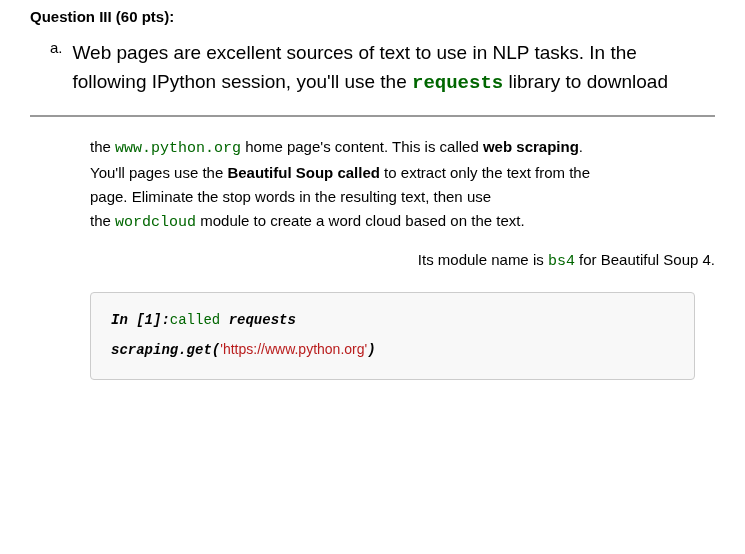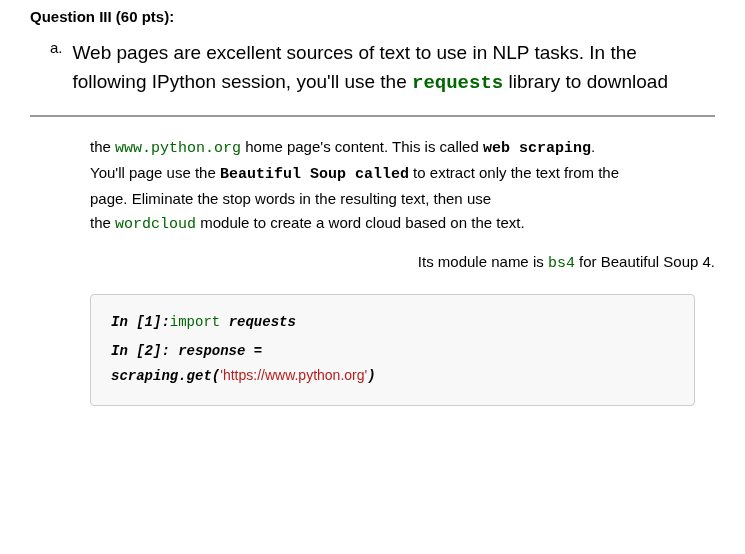--- a/index.html
+++ b/index.html
@@ -49,21 +49,20 @@
     }
 
     .code-inline {
       font-family: "Courier New", Courier, monospace;
       font-weight: bold;
       color: #006600;
     }
 
     .bold-text {
       font-weight: bold;
-      font-family: Liberation Mono, monospace;
     }
 
     .divider {
       border: none;
       border-top: 2px solid #999999;
       margin: 18px 0 18px 0;
     }
 
     .continuation-text {
       font-family: Arial, sans-serif;
@@ -141,35 +140,32 @@
     <span class="part-label">a.</span>
     <div class="part-text">
       <span>Web pages are excellent sources of text to use in NLP tasks. In the following IPython session, you'll use the </span><span class="code-inline">requests</span><span> library to download</span>
     </div>
   </div>
 
   <hr class="divider">
 
   <div class="continuation-text">
     <span>the </span><span class="link-style">www.python.org</span><span> home page's content. This is called </span><span class="bold-text">web scraping</span><span>.</span><br>
-    <span>You'll page use the </span><span class="bold-text">Beautiful Soup called</span><span> to extract only the text from the</span><br>
+    <span>You'll pages use the </span><span class="bold-text">Beautiful Soup called</span><span> to extract only the text from the</span><br>
     <span>page. Eliminate the stop words in the resulting text, then use</span><br>
     <span>the </span><span class="link-style">wordcloud</span><span> module to create a word cloud based on the text.</span>
   </div>
 
   <div class="module-note">
     <span>Its module name is </span><span class="link-style">bs4</span><span> for Beautiful Soup 4.</span>
   </div>
 
   <div class="code-block-container">
     <div class="code-line">
-      <span class="code-prompt">In [1]:</span><span class="code-keyword">import</span><span class="code-normal code-prompt"> requests</span>
+      <span class="code-prompt">In [1]:</span><span class="code-keyword">called</span><span class="code-normal code-prompt"> requests</span>
     </div>
     <div class="code-separator"></div>
-    <div class="code-line">
-      <span class="code-prompt">In [2]:</span><span class="code-normal code-prompt"> response =</span>
-    </div>
     <div class="code-line">
       <span class="code-normal code-prompt">scraping.get(</span><span class="code-string">'https://www.python.org'</span><span class="code-normal code-prompt">)</span>
     </div>
   </div>
 
 </div>
 
 </body></html>

